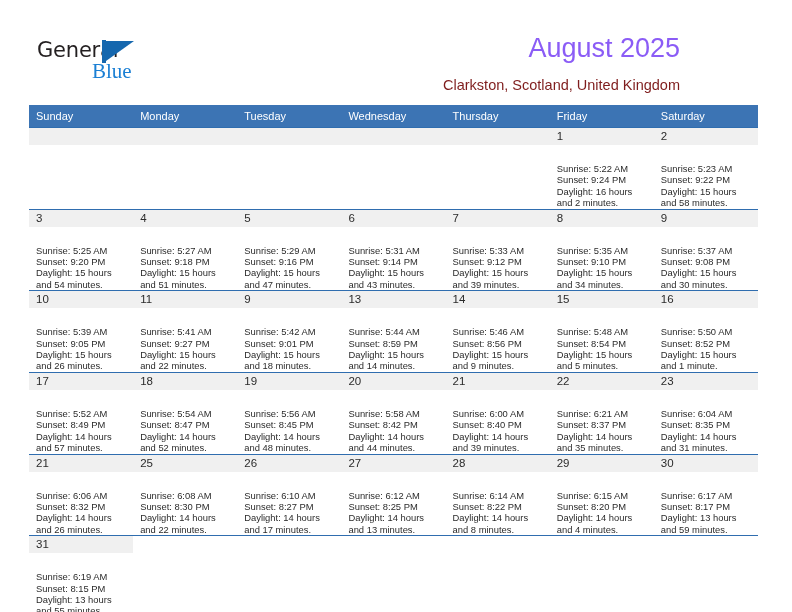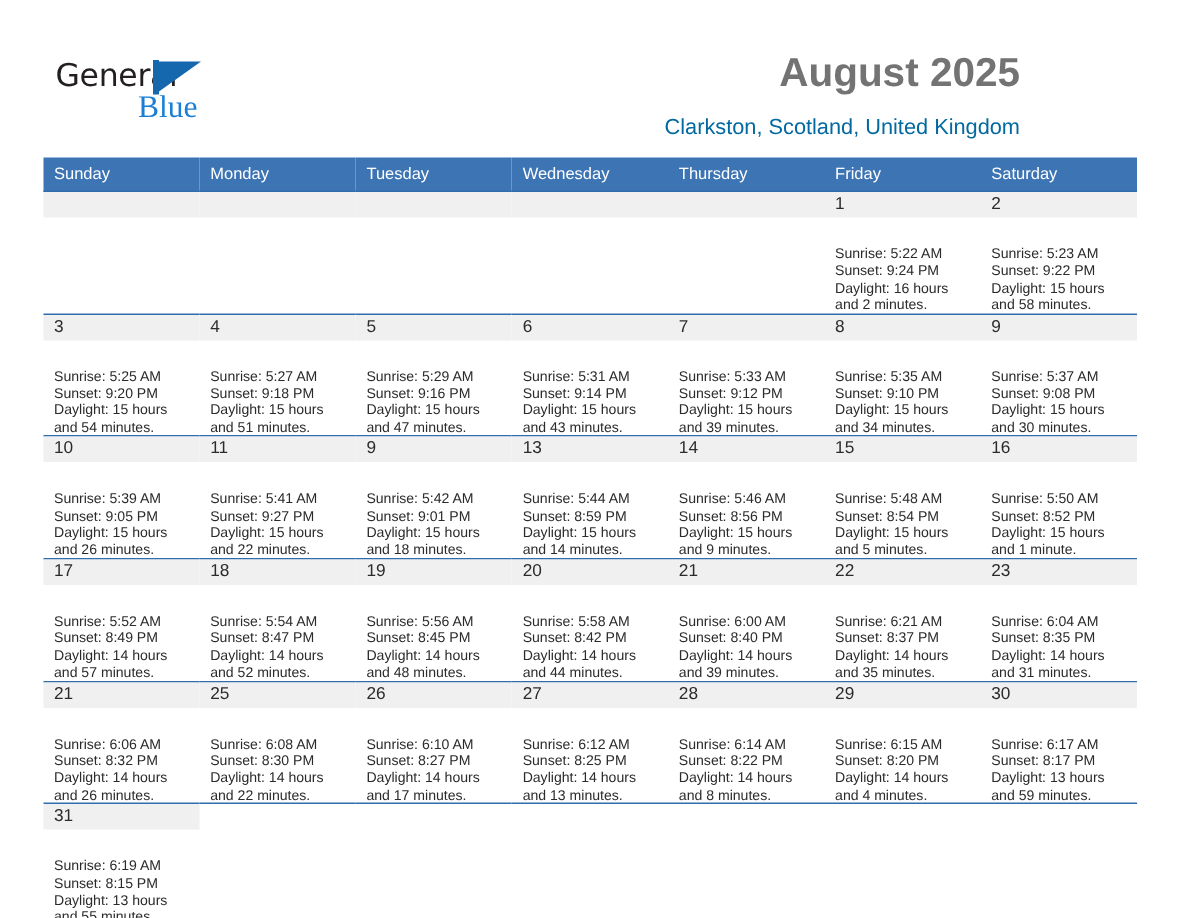--- a/index.html
+++ b/index.html
@@ -72,31 +72,31 @@
     font-size: 21px;
     color: #1a7fd4;
     font-family: Liberation Serif, serif;
     font-weight: 400;
   }
   .title-month {
     position: absolute;
     right: 36px;
     top: 33px;
     font-size: 27px;
-    color: #737373;
+    color: #8b5cf6;
     text-align: left;
     white-space: nowrap;
-    font-weight: 700;
+    font-weight: 400;
   }
   .title-location {
     position: absolute;
     right: 36px;
     top: 77px;
     font-size: 14.5px;
-    color: #0369a1;
+    color: #7f1d1d;
     text-align: right;
     white-space: nowrap;
     font-weight: 400;
   }
 
   
   .calendar {
     position: absolute;
     left: 29px;
     top: 105px;

